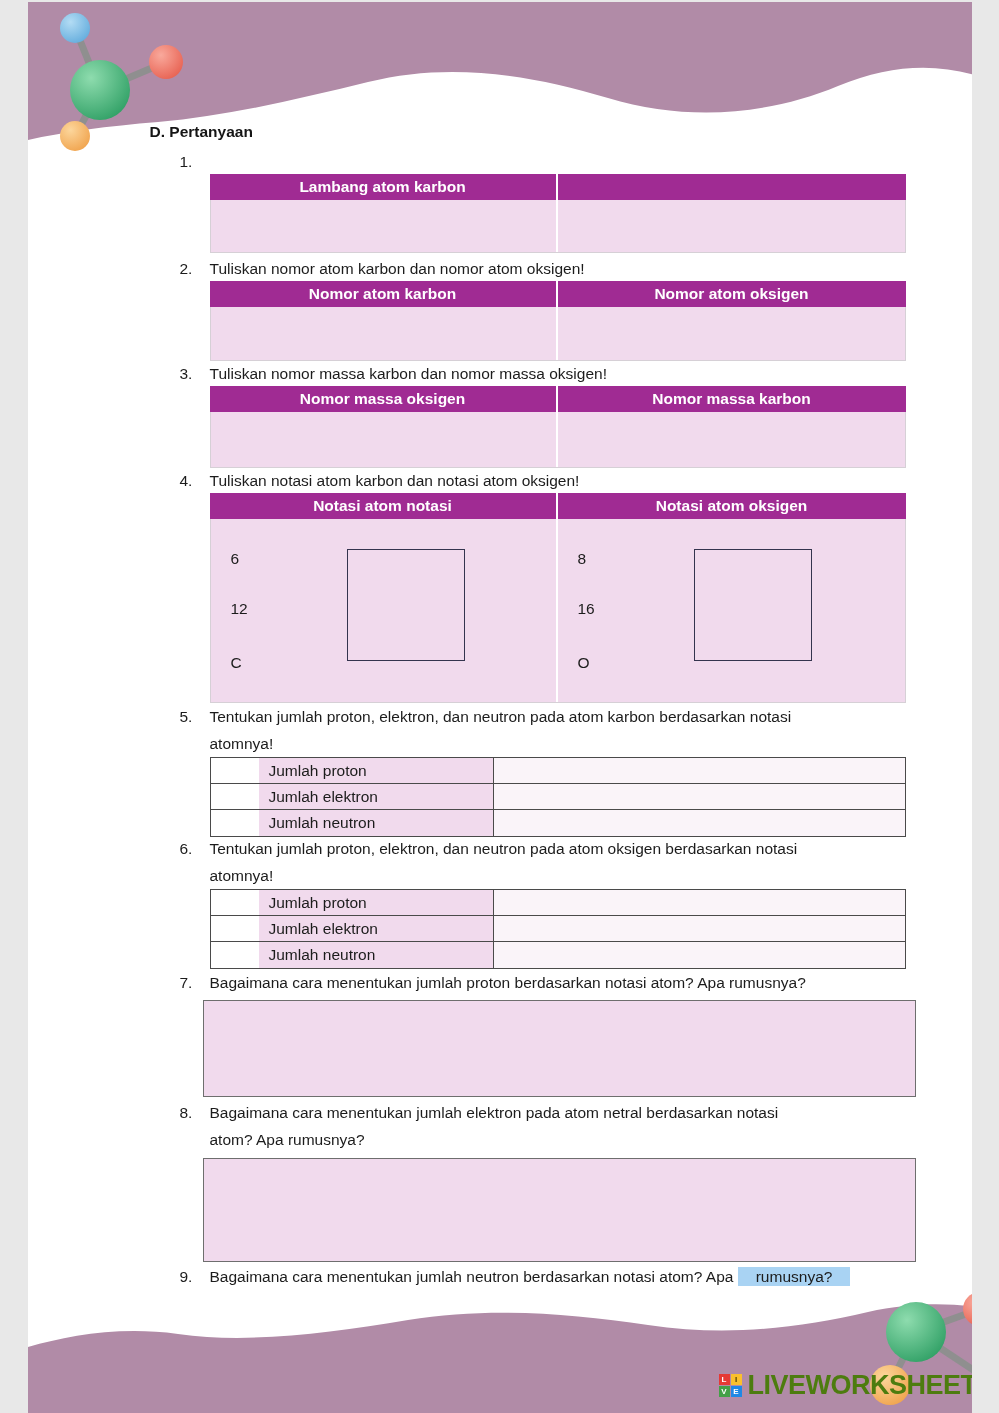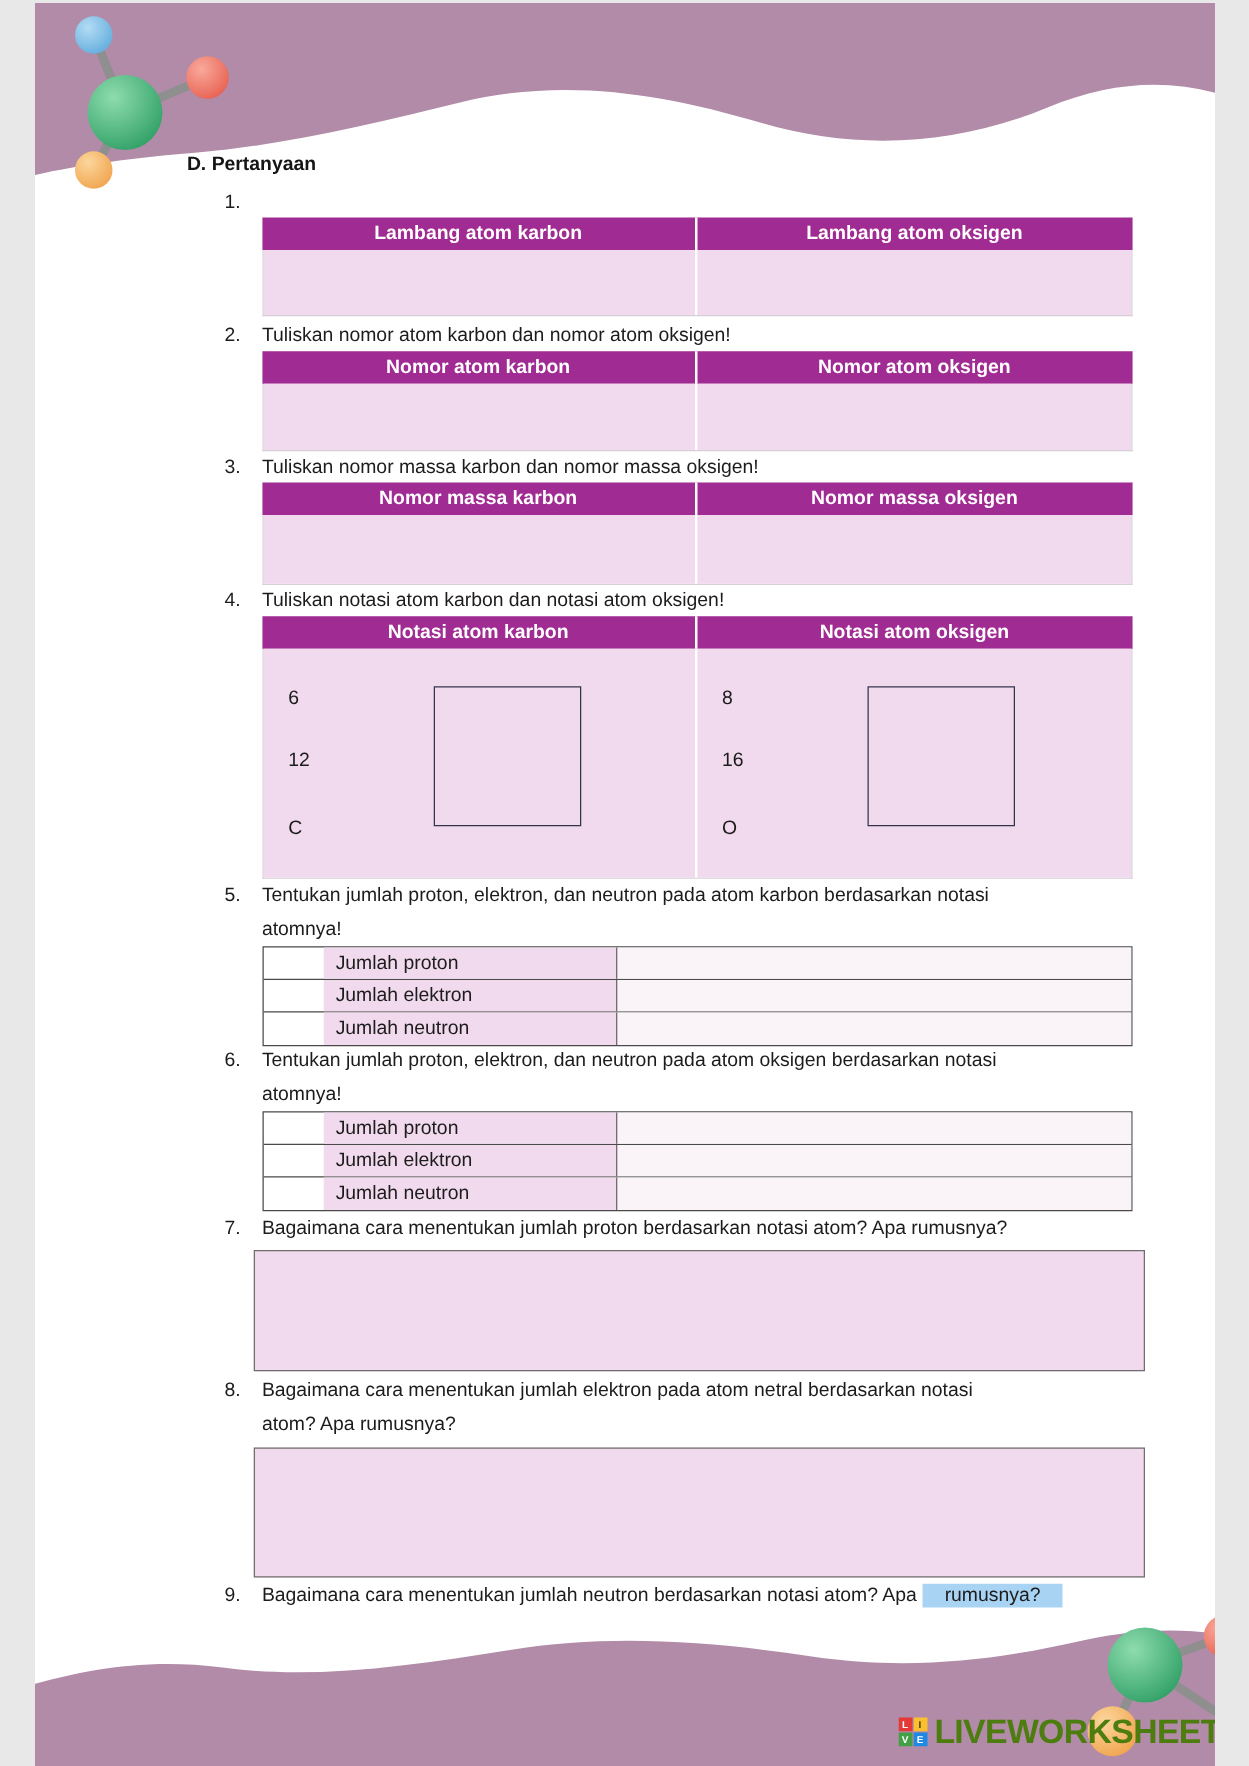--- a/index.html
+++ b/index.html
@@ -104,21 +104,20 @@
 
   <div class="section-title">D. Pertanyaan</div>
 
   <div class="qblock" style="top:146px;">
     <div class="qline">
       <span class="qnum">1.</span>
     </div>
     <div class="qtable">
       <div class="thead">
         <div class="hcell">Lambang atom karbon</div>
-        <div class="hcell">Lambang atom oksigen</div>
       </div>
       <div class="tbody" style="height:52px;">
         <div class="bcell"></div>
         <div class="bcell"></div>
       </div>
     </div>
   </div>
 
   <div class="qblock" style="top:253px;">
     <div class="qline">
@@ -137,38 +136,38 @@
     </div>
   </div>
 
   <div class="qblock" style="top:358px;">
     <div class="qline">
       <span class="qnum">3.</span>
       <span class="qtext">Tuliskan nomor massa karbon dan nomor massa oksigen!</span>
     </div>
     <div class="qtable">
       <div class="thead">
+        <div class="hcell">Nomor massa oksigen</div>
         <div class="hcell">Nomor massa karbon</div>
-        <div class="hcell">Nomor massa oksigen</div>
       </div>
       <div class="tbody" style="height:55px;">
         <div class="bcell"></div>
         <div class="bcell"></div>
       </div>
     </div>
   </div>
 
   <div class="qblock" style="top:465px;">
     <div class="qline">
       <span class="qnum">4.</span>
       <span class="qtext">Tuliskan notasi atom karbon dan notasi atom oksigen!</span>
     </div>
     <div class="qtable">
       <div class="thead">
-        <div class="hcell">Notasi atom karbon</div>
+        <div class="hcell">Notasi atom notasi</div>
         <div class="hcell">Notasi atom oksigen</div>
       </div>
       <div class="tbody">
         <div class="bcell ncell">
           <span class="nnum nn0">6</span>
           <span class="nnum nn1">12</span>
           <span class="nnum nn2">C</span>
           <div class="nbox"></div>
         </div>
         <div class="bcell ncell">

